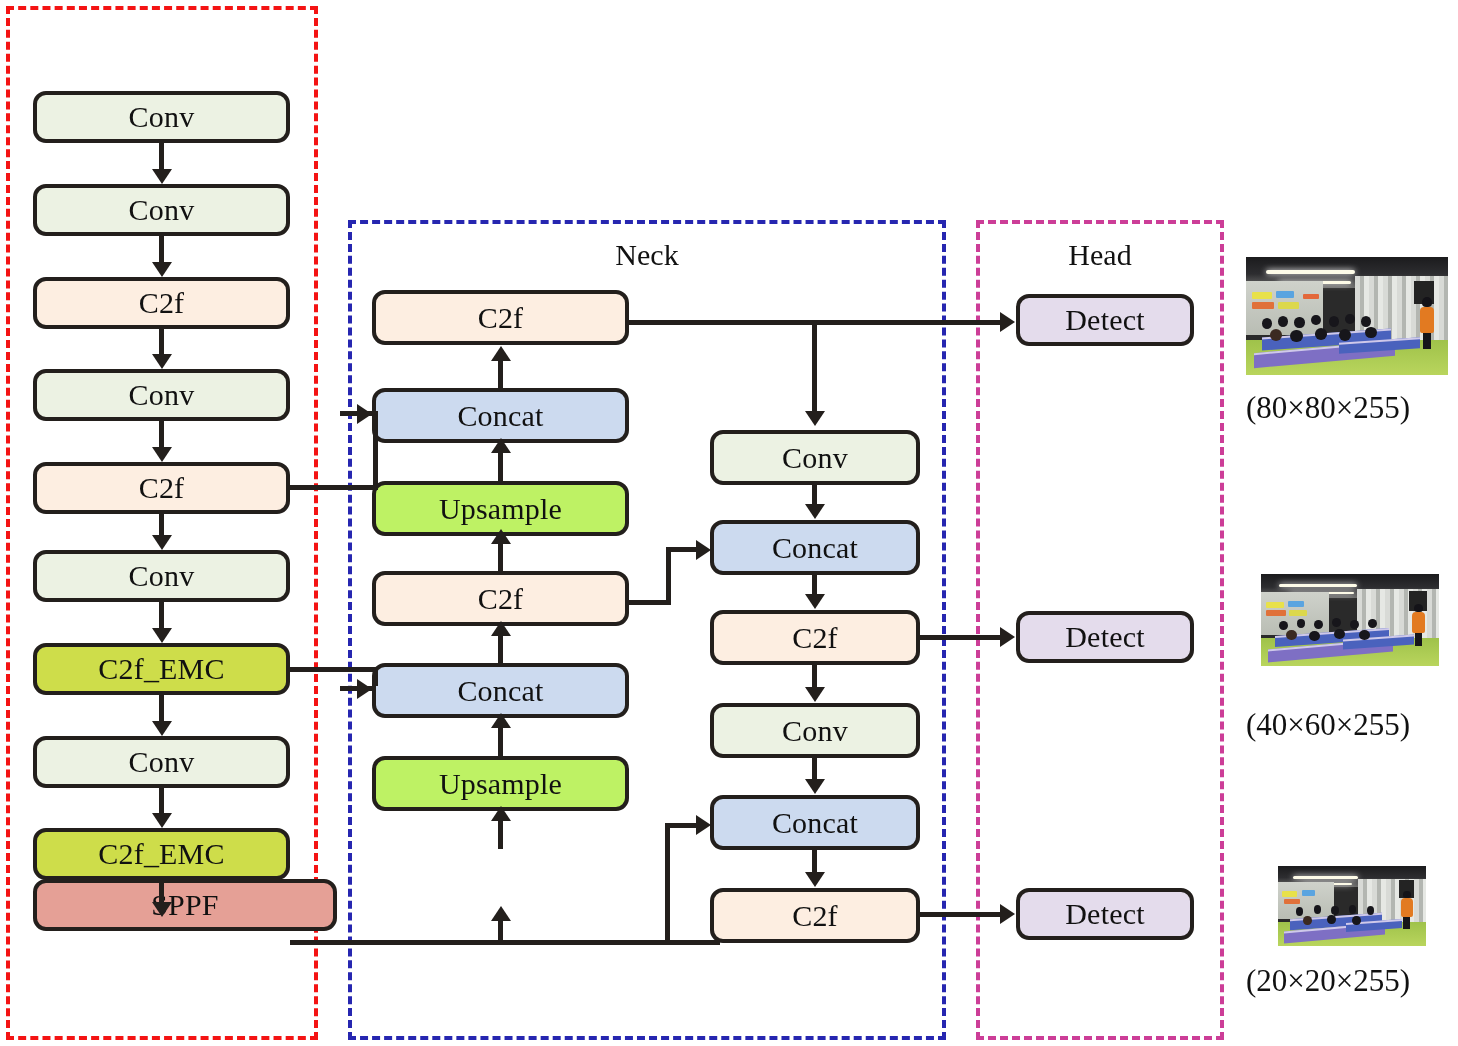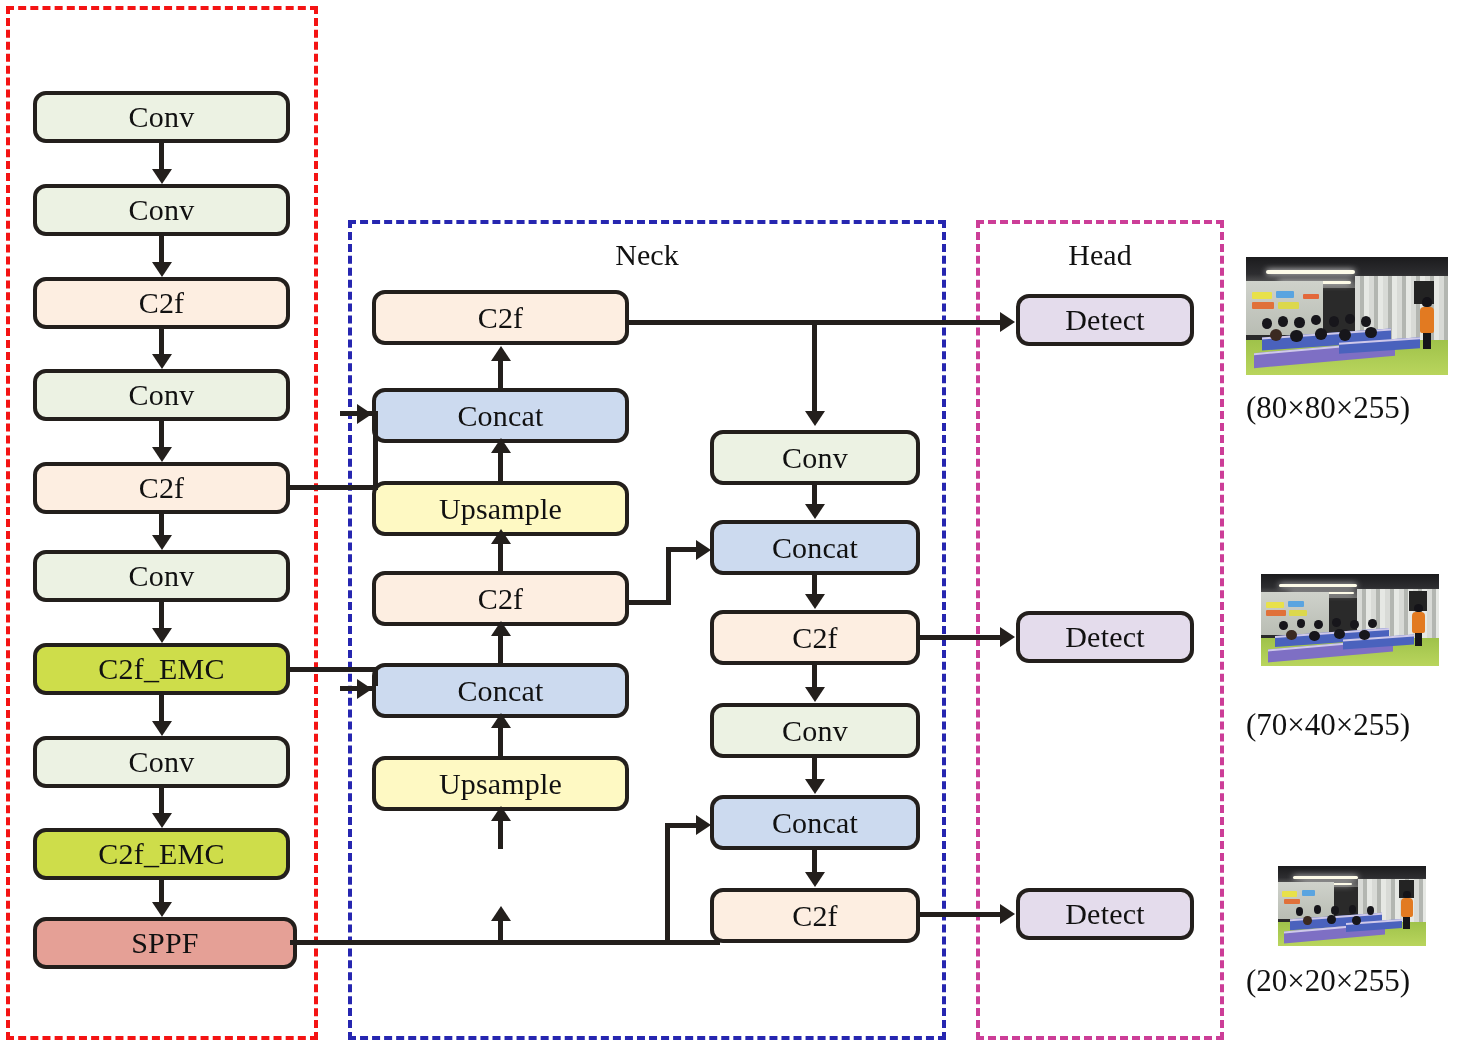--- a/index.html
+++ b/index.html
@@ -16,21 +16,21 @@
 
   
   .node{position:absolute;box-sizing:border-box;border:4px solid #231f1c;border-radius:13px;
         display:flex;align-items:center;justify-content:center;
         font-size:30px;color:#111;white-space:nowrap;letter-spacing:.2px;}
   .n-conv   {background:#ecf2e3;}
   .n-c2f    {background:#fdeee1;}
   .n-emc    {background:#cedd4a;}
   .n-sppf   {background:#e5a096;}
   .n-concat {background:#ccdaef;}
-  .n-ups    {background:#fef9c3;}
+  .n-ups    {background:#bef264;}
   .n-bar    {background:#87cd85;}
   .n-detect {background:#e4dcec;}
 
   
   .seg{position:absolute;background:#231f1c;}
   .vseg{width:5px;}
   .hseg{height:5px;}
   .arrow{position:absolute;width:0;height:0;}
   .arrow-down {border-left:10px solid transparent;border-right:10px solid transparent;border-top:15px solid #231f1c;}
   .arrow-up   {border-left:10px solid transparent;border-right:10px solid transparent;border-bottom:15px solid #231f1c;}
@@ -73,21 +73,21 @@
 
   <div class="node n-conv" style="left:33px;top:91px;width:257px;height:52px;">Conv</div>
   <div class="node n-conv" style="left:33px;top:184px;width:257px;height:52px;">Conv</div>
   <div class="node n-c2f" style="left:33px;top:277px;width:257px;height:52px;">C2f</div>
   <div class="node n-conv" style="left:33px;top:369px;width:257px;height:52px;">Conv</div>
   <div class="node n-c2f" style="left:33px;top:462px;width:257px;height:52px;">C2f</div>
   <div class="node n-conv" style="left:33px;top:550px;width:257px;height:52px;">Conv</div>
   <div class="node n-emc" style="left:33px;top:643px;width:257px;height:52px;">C2f_EMC</div>
   <div class="node n-conv" style="left:33px;top:736px;width:257px;height:52px;">Conv</div>
   <div class="node n-emc" style="left:33px;top:828px;width:257px;height:52px;">C2f_EMC</div>
-  <div class="node n-sppf" style="left:33px;top:917px;width:264px;height:52px;text-align:center;">SPPF</div>
+  <div class="node n-sppf" style="left:33px;top:879px;width:304px;height:52px;text-align:center;">SPPF</div>
 
   <div class="seg vseg" style="left:159px;top:143px;height:27px;"></div>
   <div class="arrow arrow-down" style="left:152px;top:169px;"></div>
   <div class="seg vseg" style="left:159px;top:236px;height:27px;"></div>
   <div class="arrow arrow-down" style="left:152px;top:262px;"></div>
   <div class="seg vseg" style="left:159px;top:329px;height:26px;"></div>
   <div class="arrow arrow-down" style="left:152px;top:354px;"></div>
   <div class="seg vseg" style="left:159px;top:421px;height:27px;"></div>
   <div class="arrow arrow-down" style="left:152px;top:447px;"></div>
   <div class="seg vseg" style="left:159px;top:514px;height:22px;"></div>
@@ -239,21 +239,21 @@
     <div class="head" style="left:60%;top:49%;width:5%;height:10%;"></div>
     <div class="head br" style="left:14%;top:61%;width:6%;height:11%;"></div>
     <div class="head" style="left:27%;top:62%;width:6%;height:11%;"></div>
     <div class="head" style="left:41%;top:60%;width:6%;height:11%;"></div>
     <div class="head" style="left:55%;top:61%;width:6%;height:11%;"></div>
     <div class="teacher" style="right:8%;top:41%;width:7%;height:23%;">
       <div class="hair"></div>
       <div class="legs"></div>
     </div>
   </div>
-  <div class="cap" style="left:1246px;top:707px;">(70×40×255)</div>
+  <div class="cap" style="left:1246px;top:707px;">(40×60×255)</div>
 
   <div class="thumb" style="left:1278px;top:866px;width:148px;height:80px;">
     <div class="sky"></div>
     <div class="tube" style="left:10%;top:12%;width:44%;height:3px;"></div>
     <div class="tube" style="left:16%;top:21%;width:34%;height:2px;"></div>
     <div class="wallL"></div>
     <div class="poster" style="left:3%;top:31%;width:10%;height:8%;background:#e8e14a;"></div>
     <div class="poster" style="left:16%;top:30%;width:9%;height:8%;background:#5aa4e0;"></div>
     <div class="poster" style="left:4%;top:41%;width:11%;height:7%;background:#e0713a;"></div>
     <div class="wallR"></div>

